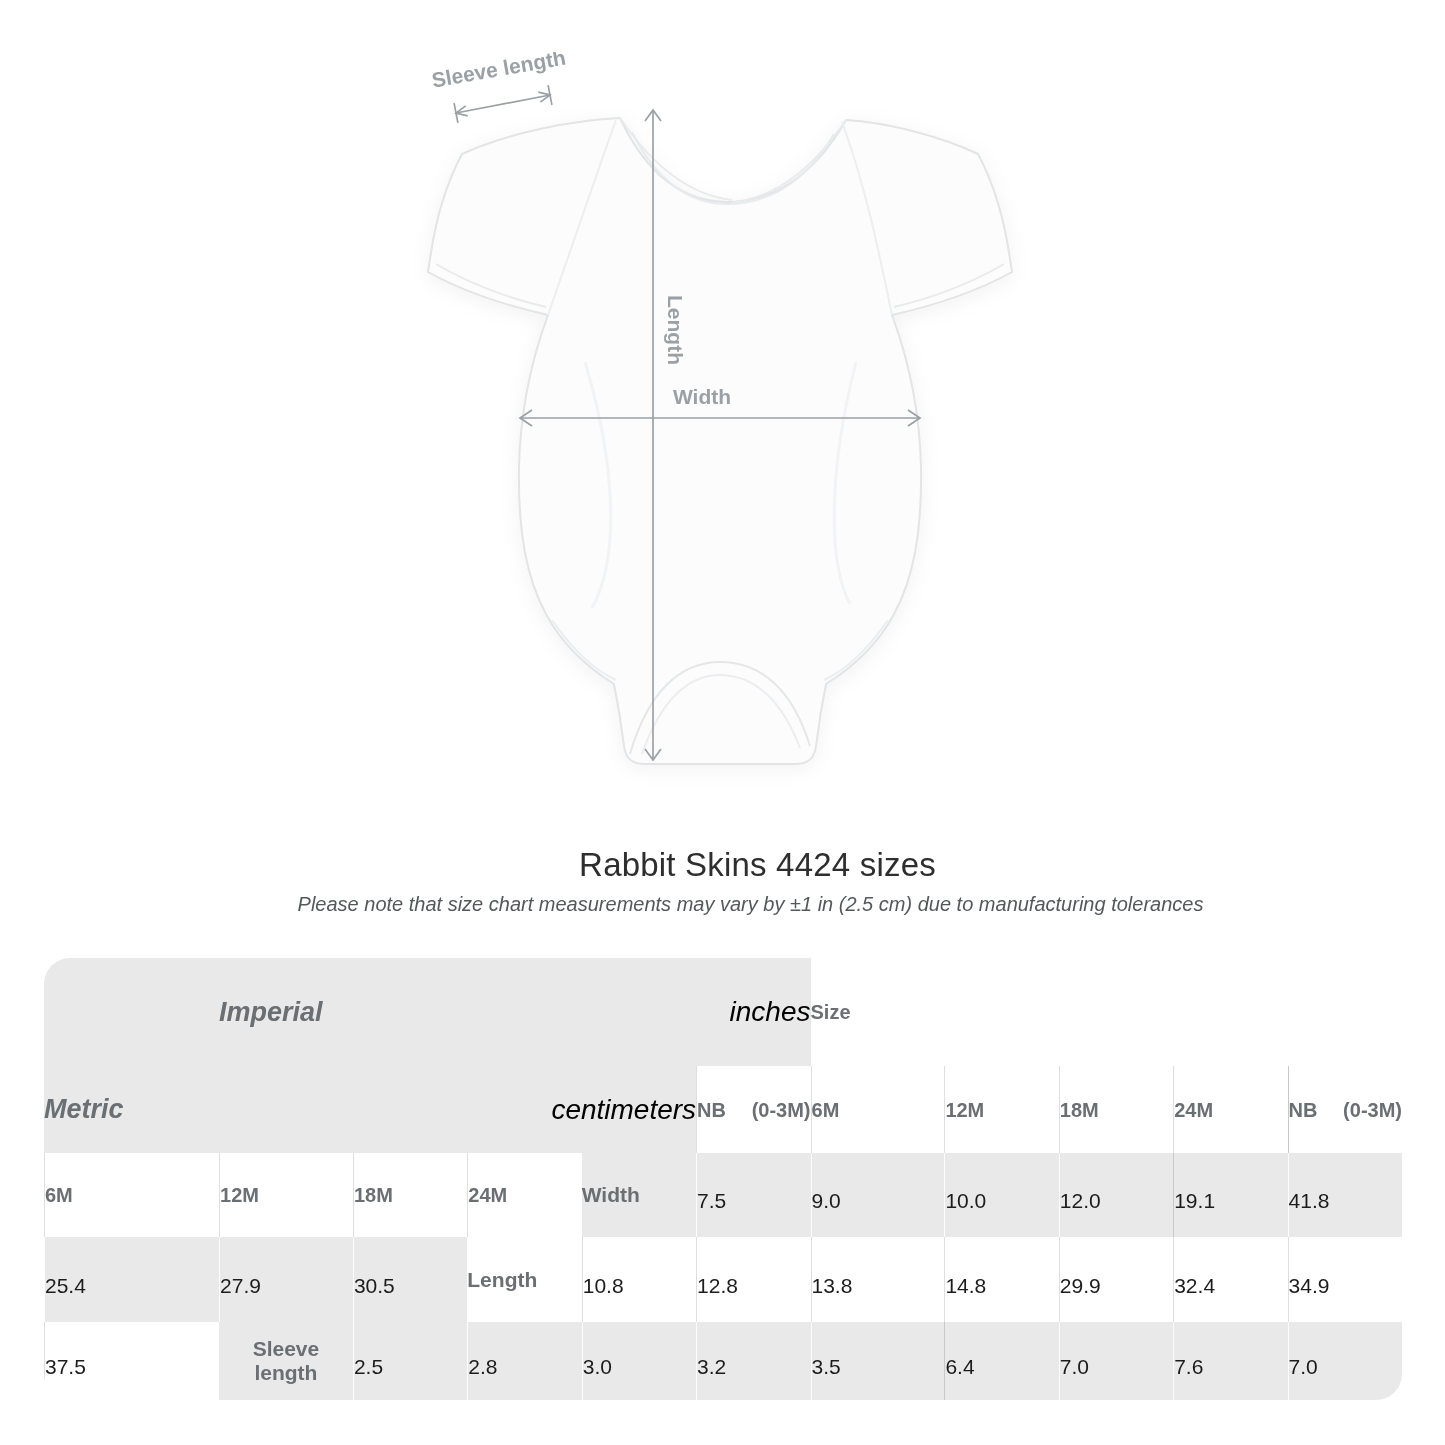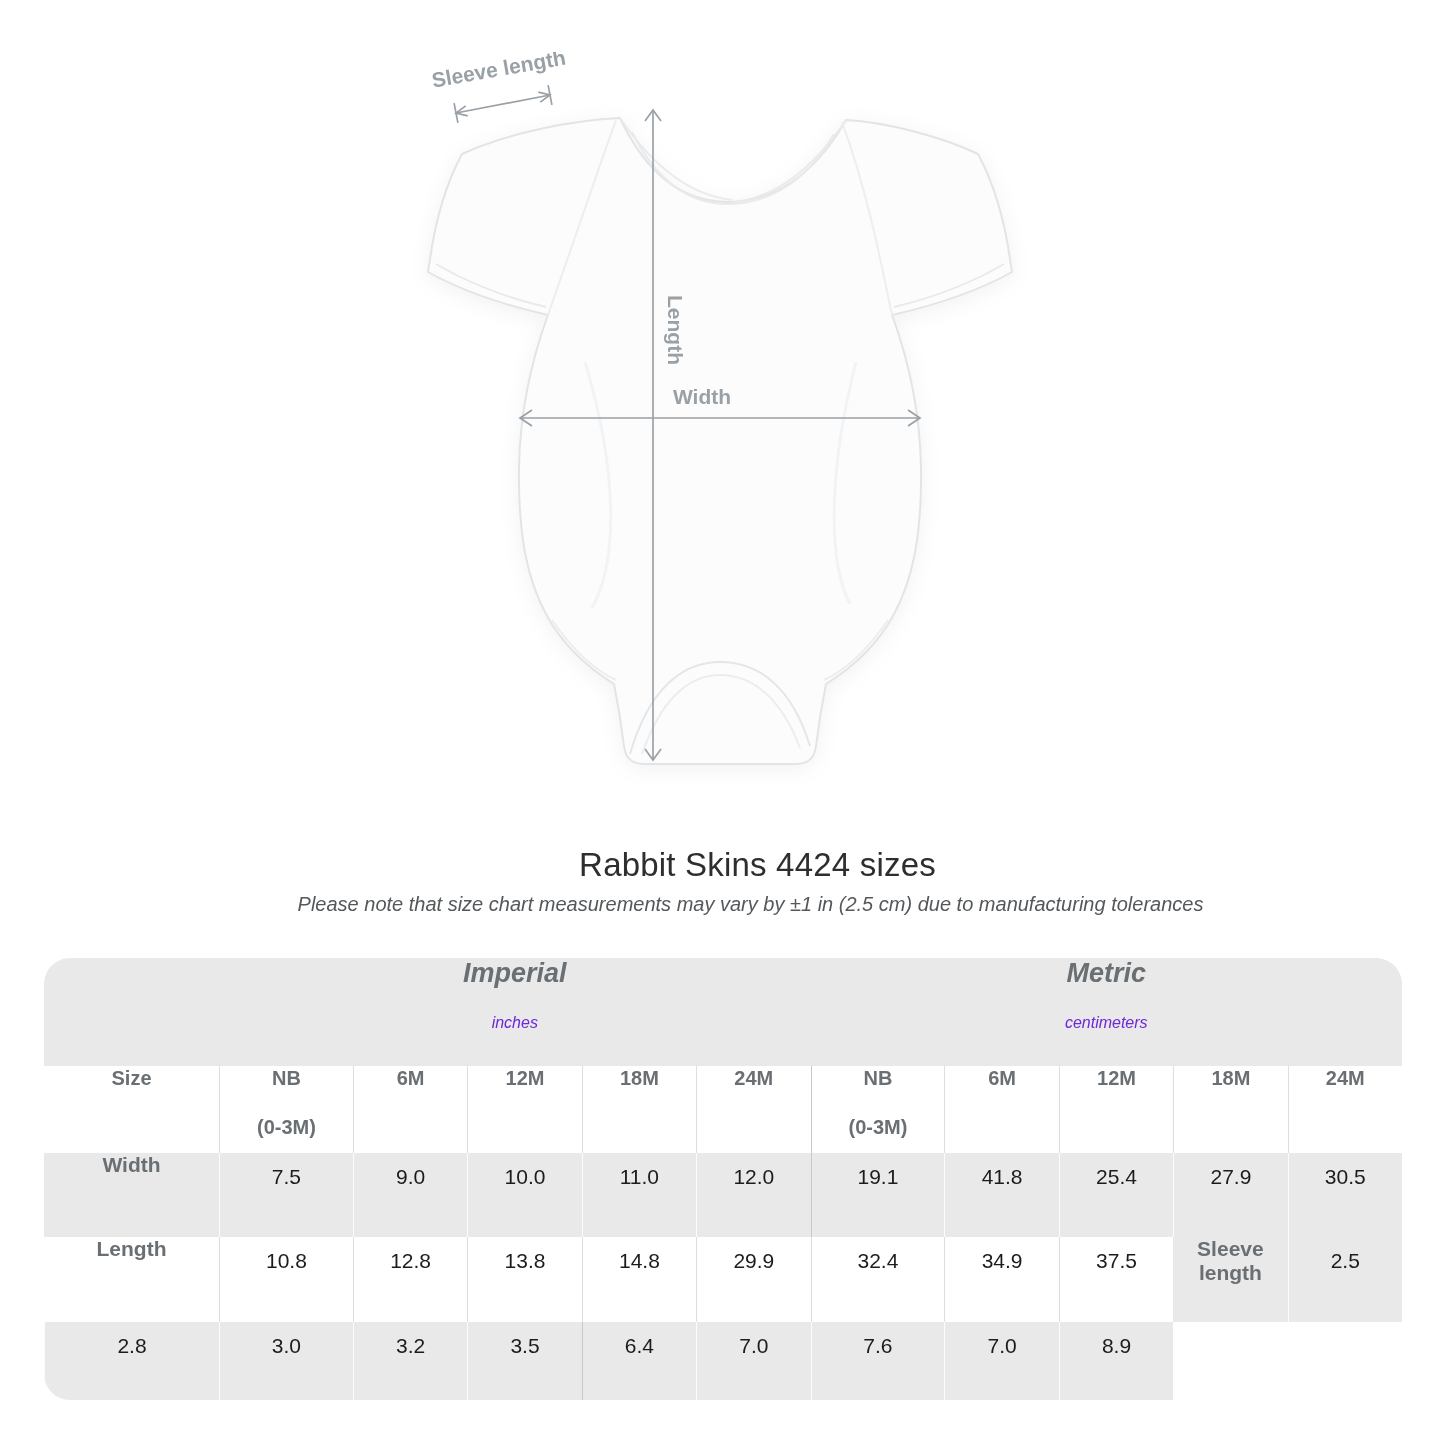--- a/index.html
+++ b/index.html
@@ -15,30 +15,30 @@
          font-size:33px;font-weight:normal;color:#2e2e2e;letter-spacing:0.2px;margin-left:35px;}
   .note{position:absolute;top:893px;left:0;width:100%;text-align:center;
         font-style:italic;font-size:20px;color:#54585b;padding-left:28px;}
 
   
   .tbl{position:absolute;left:44px;top:958px;width:1358px;height:442px;
        display:grid;
        grid-template-columns:1.53fr 1.17fr 1fr 1fr 1fr 1fr 1.17fr 1fr 1fr 1fr 1fr;
        grid-template-rows:108px 87px 84px 85px 78px;
        border-radius:26px;overflow:hidden;}
-  .cell{display:flex;flex-direction:column;align-items:center;justify-content:flex-start;min-width:0;gap:25px;}
+  .cell{display:flex;flex-direction:row;align-items:center;justify-content:space-between;min-width:0;gap:25px;}
   .band{background:#e9e9e9;}
   .wrow{background:#ffffff;}
   .span5{grid-column:span 5;}
   .sep-w{border-left:1px solid #dedede;}
   .sep-g{border-left:1px solid rgba(255,255,255,0.85);}
   .sep-m{border-left:1px solid #c9c9c9 !important;}
 
   .sys-name{font-size:27px;font-weight:bold;font-style:italic;color:#6a6f73;}
-  .sys-unit{font-size:16px;font-style:italic;color:#6d28d9;}
+  .sys-unit{font-size:28px;font-style:italic;color:#000000;}
   .colhead{font-size:20px;font-weight:bold;color:#6a6f73;line-height:1.2;text-align:center;}
   .rowlabel{font-size:21px;font-weight:bold;color:#6a6f73;text-align:center;}
   .val{font-size:21px;color:#1c1c1c;margin-top:12px;}
 </style>
 </head>
 <body>
 
 <div class="stage">
 
   <svg class="illo" viewBox="0 0 680 748">
@@ -119,28 +119,28 @@
   <div class="title">Rabbit Skins 4424 sizes</div>
   <div class="note">Please note that size chart measurements may vary by ±1 in (2.5 cm) due to manufacturing tolerances</div>
 
   <div class="tbl">
 
     <div class="cell band"></div>
     <div class="cell band span5">
       <span class="sys-name">Imperial</span>
       <span class="sys-unit">inches</span>
     </div>
+    <div class="cell wrow">
+      <span class="colhead">Size</span>
+    </div>
+
     <div class="cell band span5">
       <span class="sys-name">Metric</span>
       <span class="sys-unit">centimeters</span>
     </div>
-
-    <div class="cell wrow">
-      <span class="colhead">Size</span>
-    </div>
     <div class="cell wrow sep-w">
       <span class="colhead">NB</span>
       <span class="colhead">(0-3M)</span>
     </div>
     <div class="cell wrow sep-w">
       <span class="colhead">6M</span>
     </div>
     <div class="cell wrow sep-w">
       <span class="colhead">12M</span>
     </div>
@@ -173,23 +173,20 @@
     <div class="cell band sep-g">
         <span class="val">7.5</span>
       </div>
     <div class="cell band sep-g">
         <span class="val">9.0</span>
       </div>
     <div class="cell band sep-g">
         <span class="val">10.0</span>
       </div>
     <div class="cell band sep-g">
-        <span class="val">11.0</span>
-      </div>
-    <div class="cell band sep-g">
         <span class="val">12.0</span>
       </div>
     <div class="cell band sep-g sep-m">
         <span class="val">19.1</span>
       </div>
     <div class="cell band sep-g">
         <span class="val">41.8</span>
       </div>
     <div class="cell band sep-g">
         <span class="val">25.4</span>

